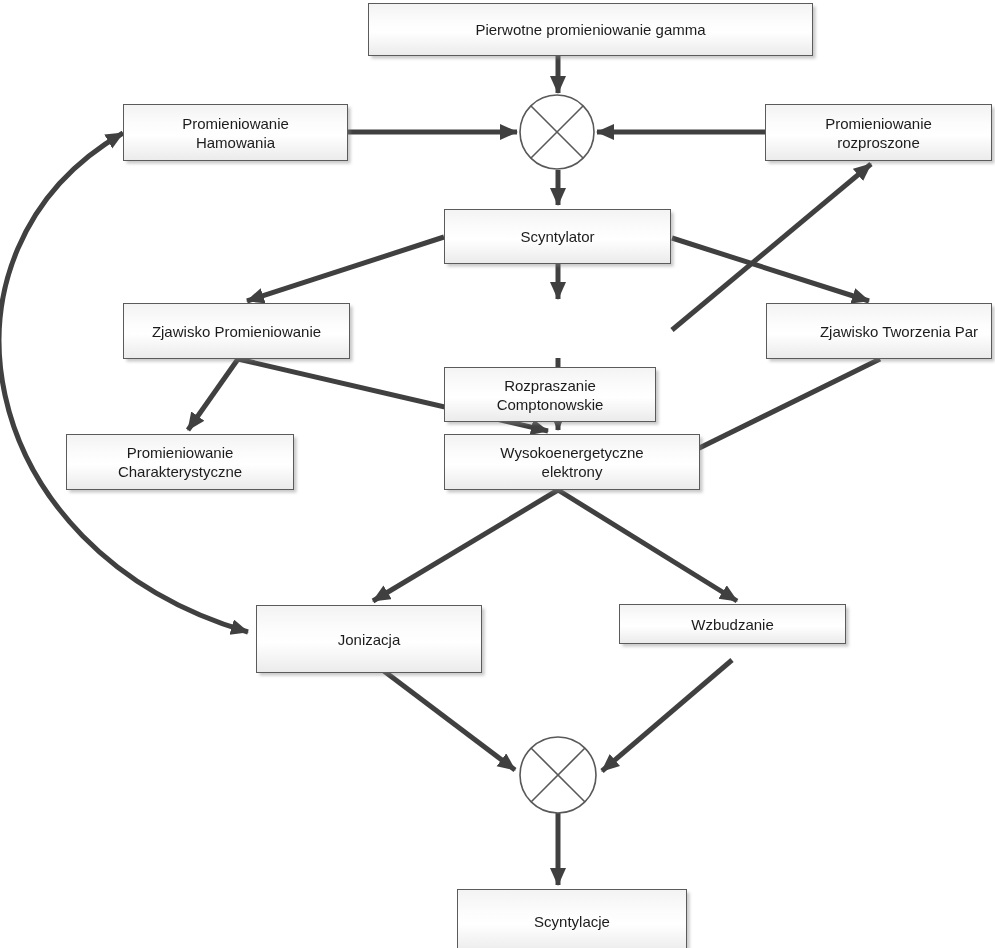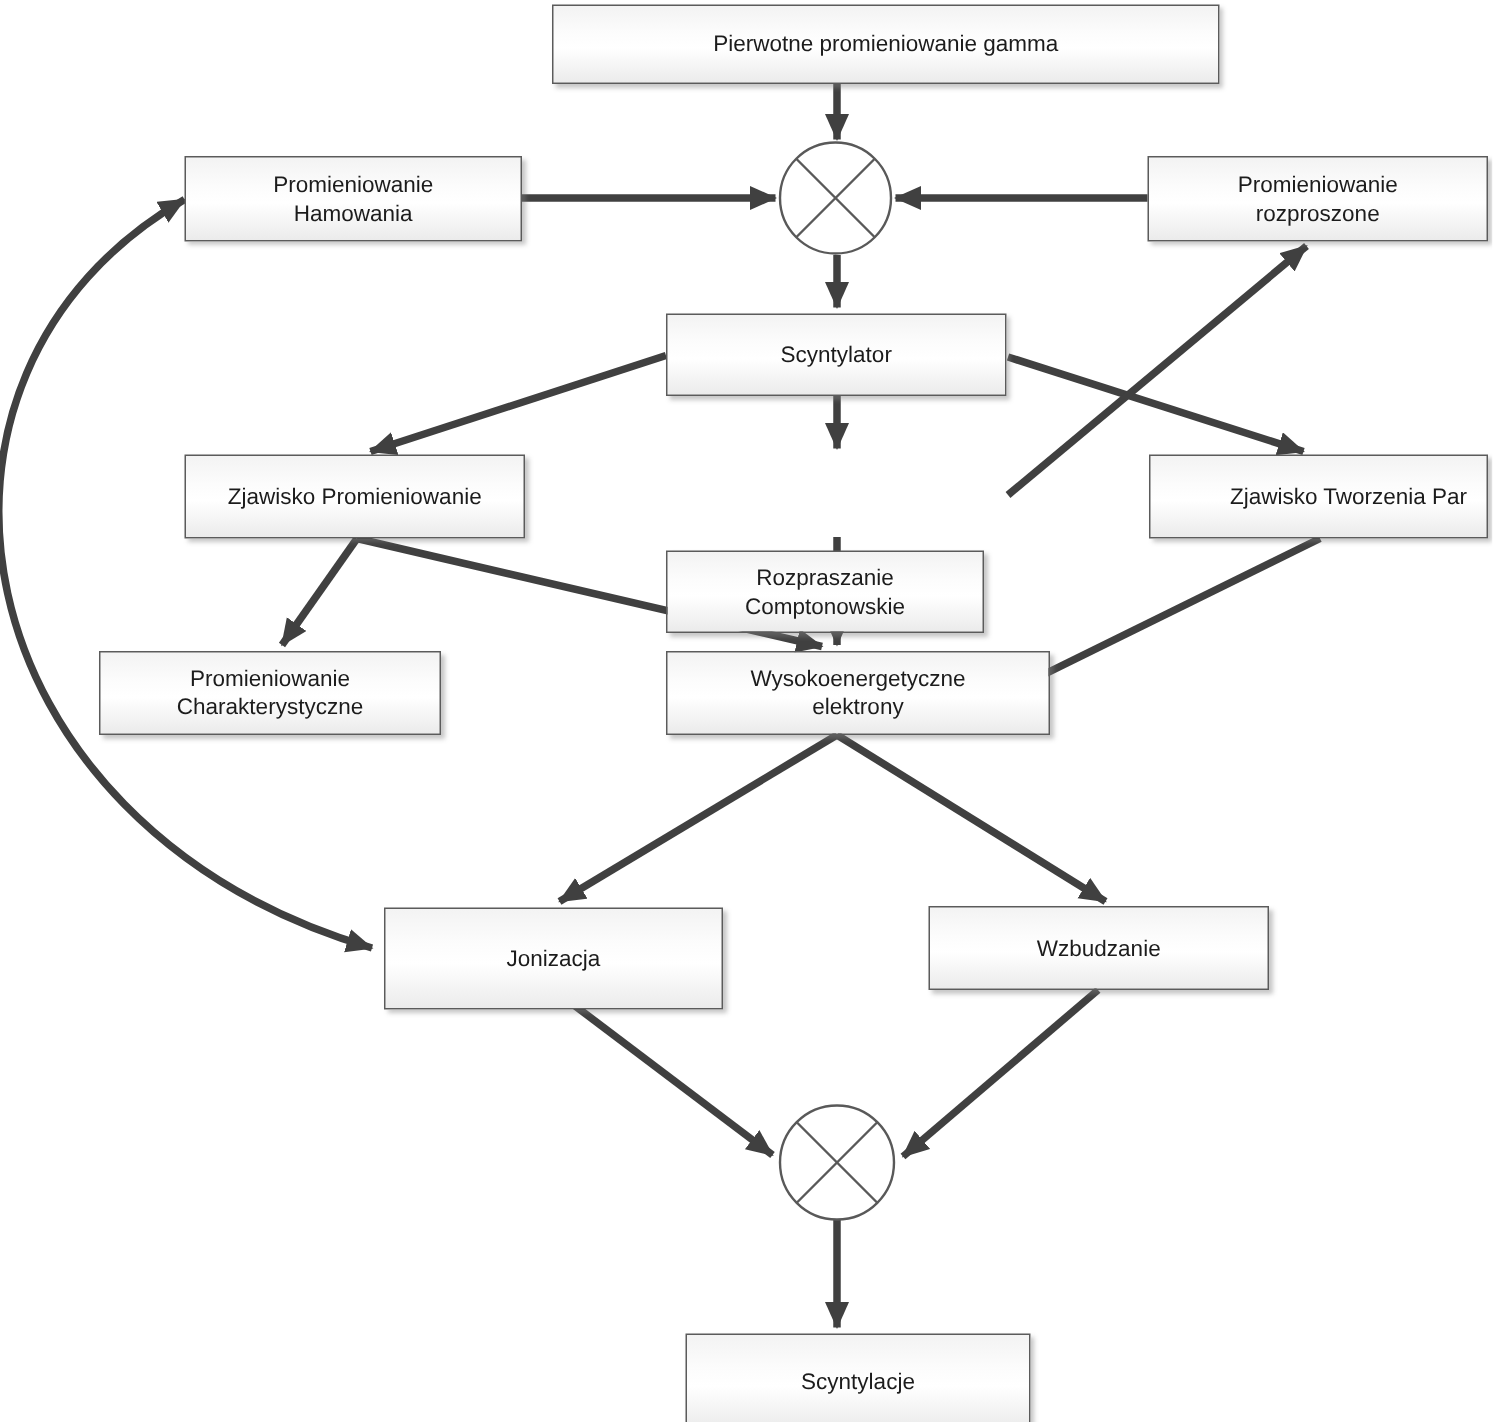--- a/index.html
+++ b/index.html
@@ -128,21 +128,21 @@
 
   <div class="node" style="left:444px; top:434px; width:256px; height:56px;">
     <span>Wysokoenergetyczne
 elektrony</span>
   </div>
 
   <div class="node" style="left:256px; top:605px; width:226px; height:68px;">
     <span>Jonizacja</span>
   </div>
 
-  <div class="node" style="left:619px; top:604px; width:227px; height:56px;">
+  <div class="node" style="left:619px; top:604px; width:227px; height:40px;">
     <span>Wzbudzanie</span>
   </div>
 
   <div class="node" style="left:457px; top:889px; width:230px; height:64px;">
     <span>Scyntylacje</span>
   </div>
 
 </div>
 
 </body></html>

